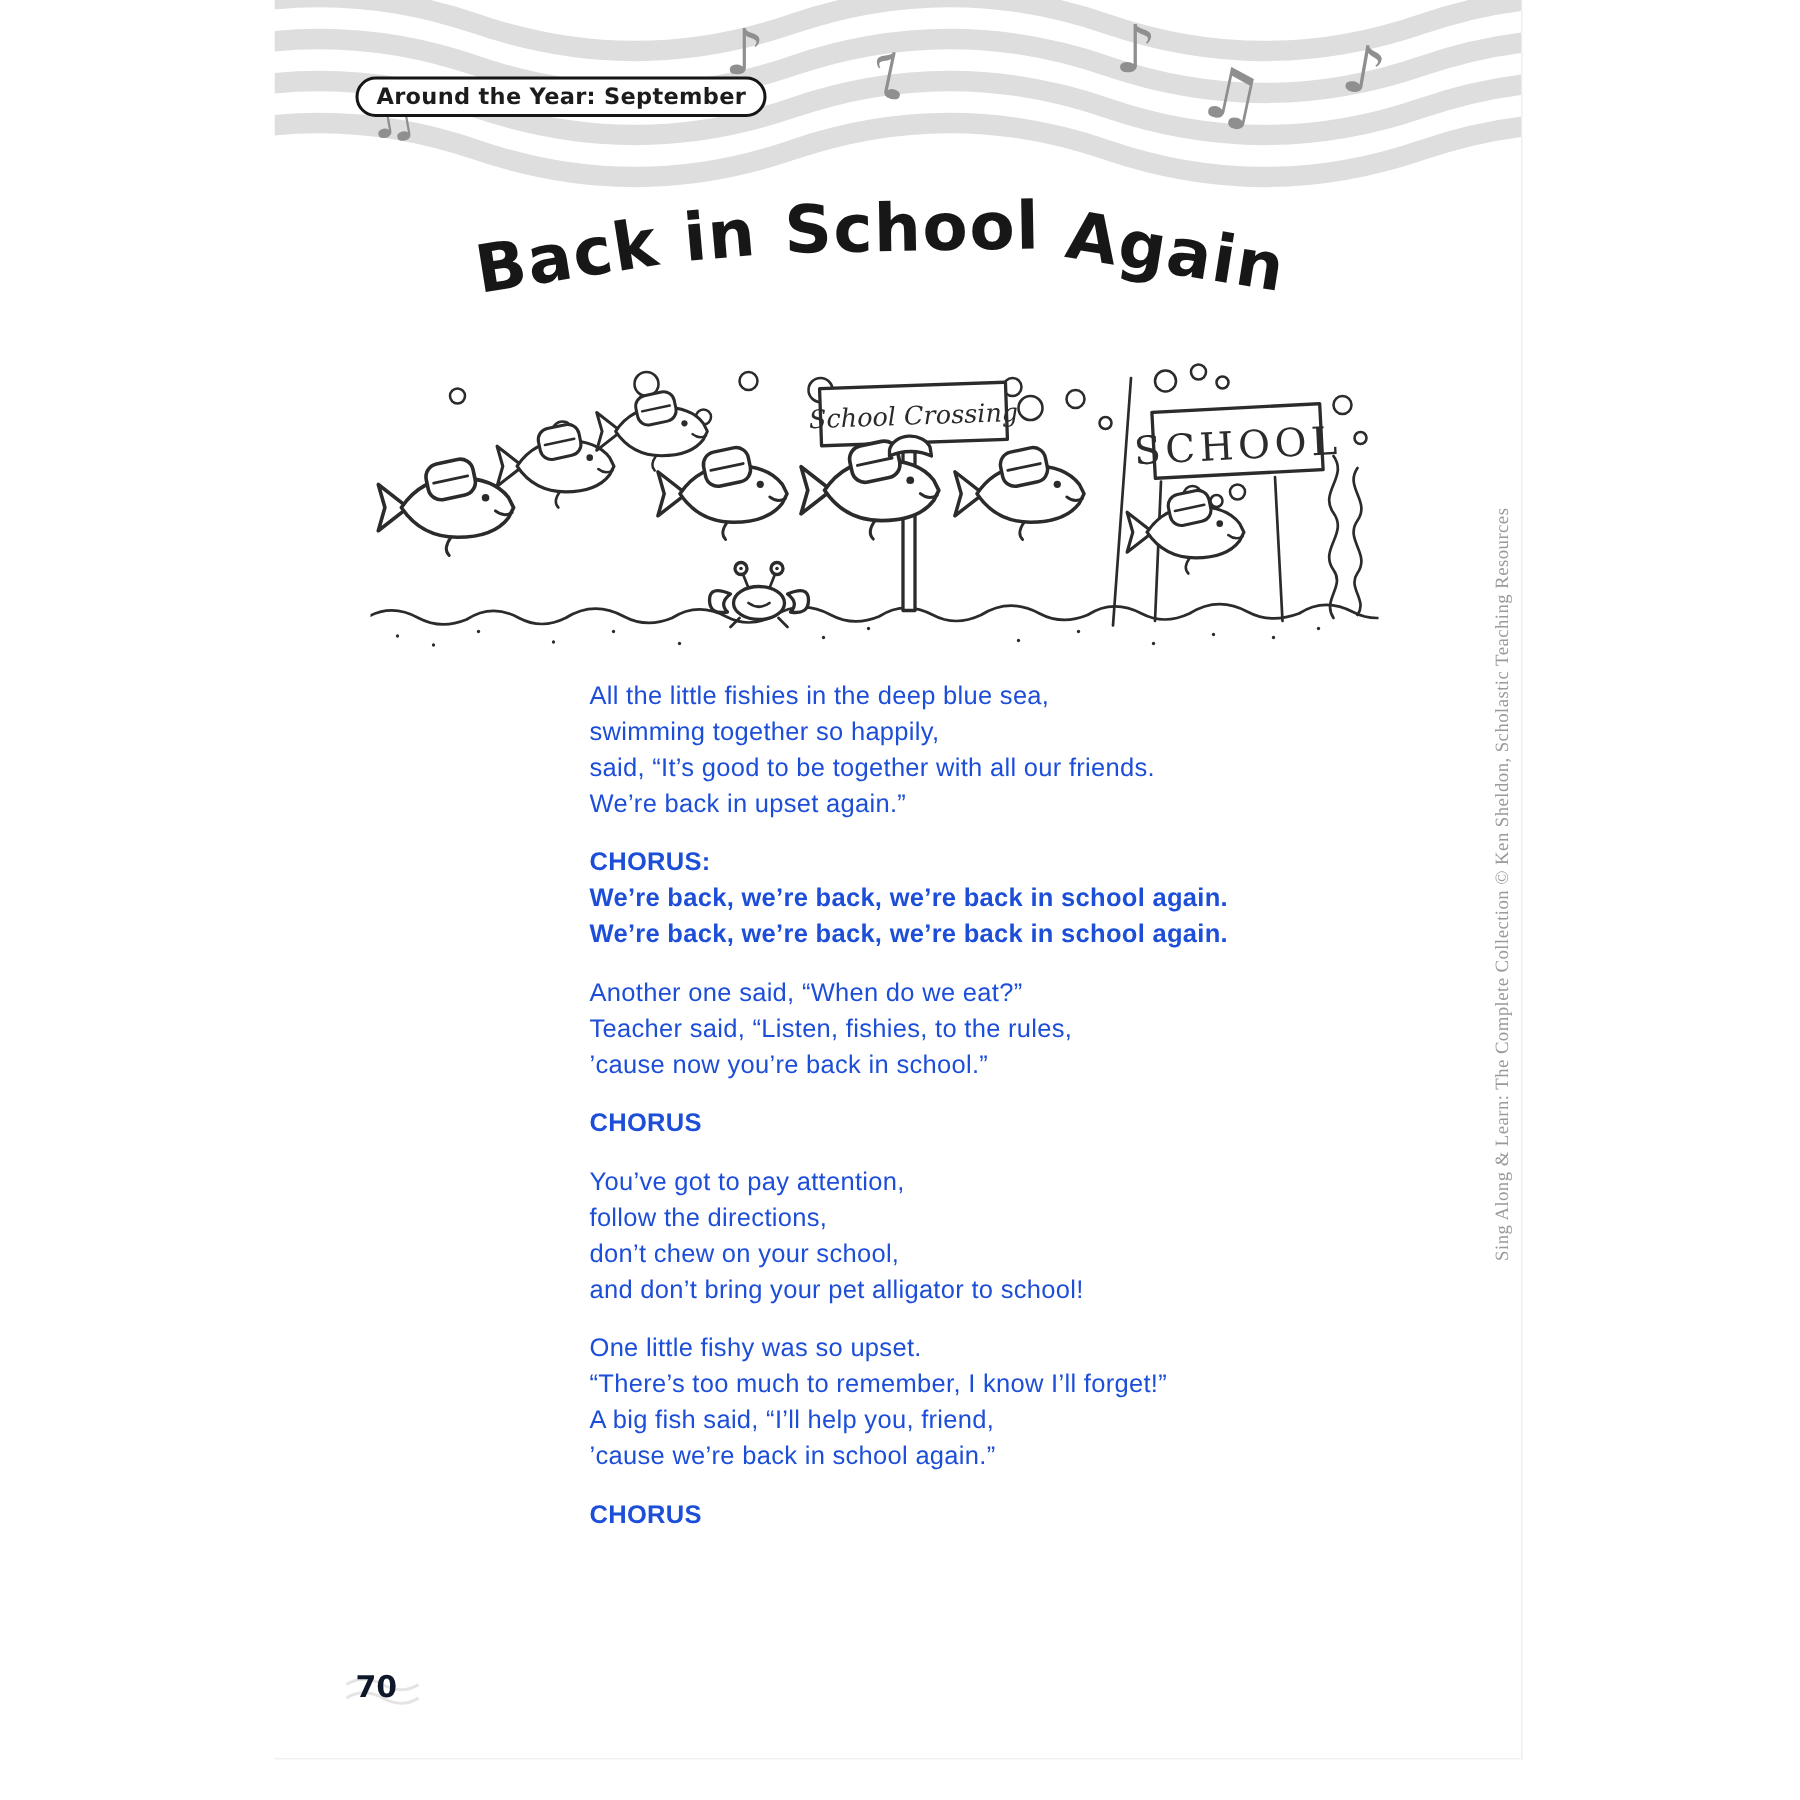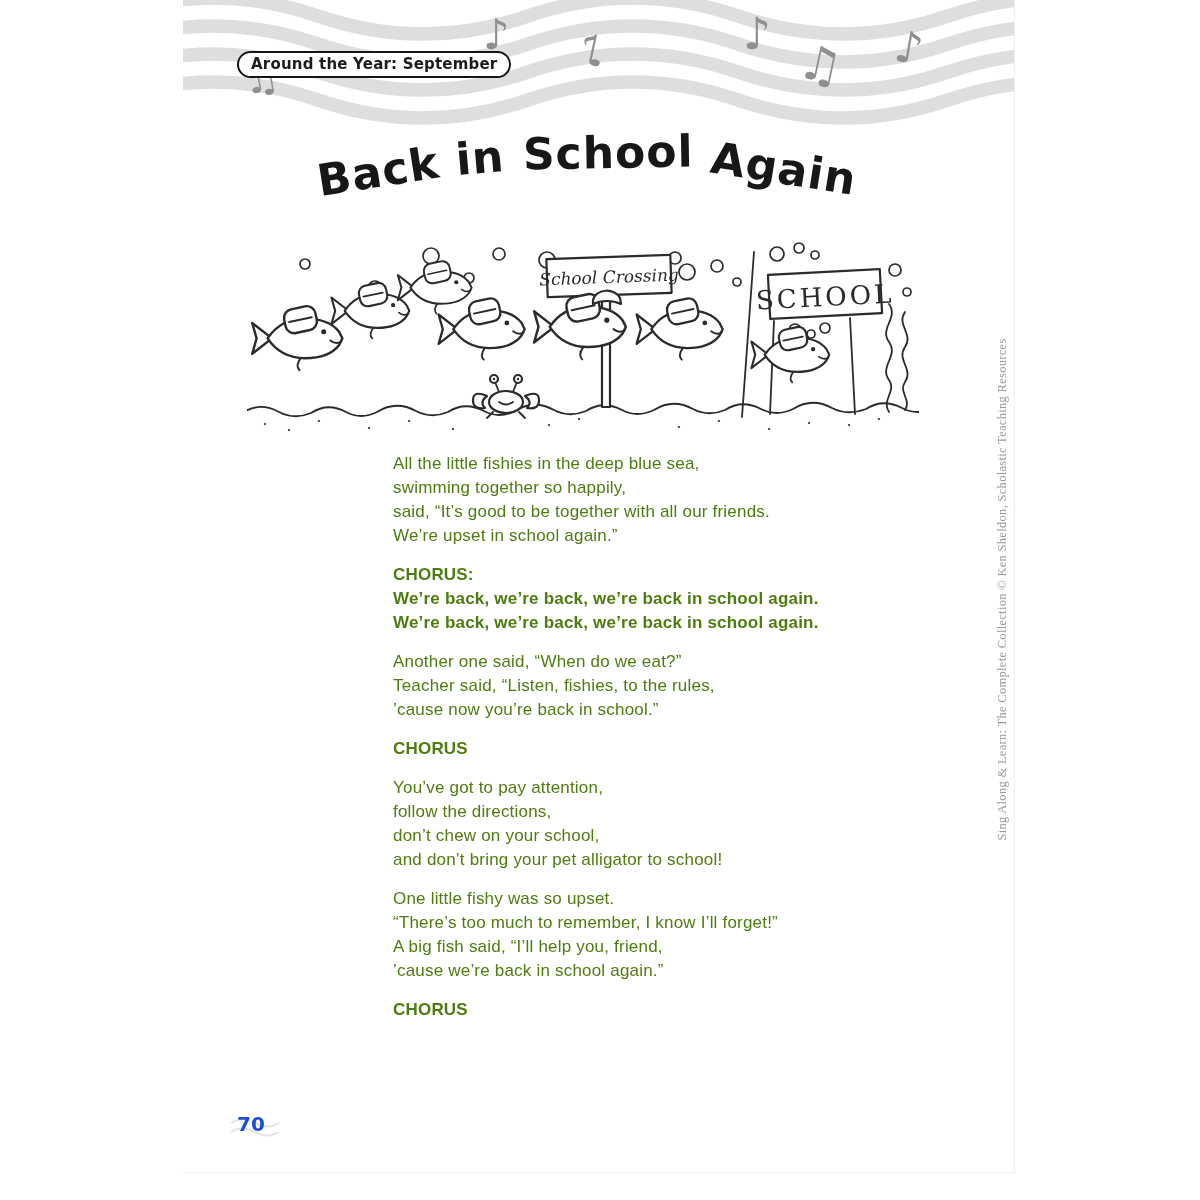--- a/index.html
+++ b/index.html
@@ -46,28 +46,28 @@
   .tw.w4{transform:rotate(9deg) translateY(9px);}
   
   .illo{position:absolute;left:64px;top:242px;width:672px;height:198px;}
   .ln{fill:#fff;stroke:#2b2b2b;stroke-width:2.2;stroke-linejoin:round;}
   .lnf{fill:none;stroke:#2b2b2b;stroke-width:1.8;stroke-linecap:round;}
   .bub{fill:#fff;stroke:#2b2b2b;stroke-width:1.7;}
   .dot{fill:#2b2b2b;}
   
   .lyrics{position:absolute;left:210px;top:452px;width:480px;}
   .vblock{margin:0 0 15px 0;}
-  .line{font-size:17px;line-height:24px;letter-spacing:.2px;color:#4d7c0f;}
+  .line{font-size:17px;line-height:24px;letter-spacing:.2px;color:#1d4ed8;}
   .bold .line,.line.bold{font-weight:bold;}
   
   .pagenum-wrap{position:absolute;left:46px;top:1108px;width:60px;height:36px;}
   .pagenum-squiggle{position:absolute;left:0;top:8px;}
   .pagenum{
     position:absolute;left:8px;top:4px;font-family:"DejaVu Sans",sans-serif;
-    font-weight:bold;font-size:20px;color:#1d4ed8;
+    font-weight:bold;font-size:20px;color:#0f172a;
   }
   .side-credit{
     position:absolute;left:539px;top:582px;width:560px;text-align:center;
     transform:rotate(-90deg);font-family:"Liberation Serif",serif;
     font-size:12.5px;color:#9a9a9a;letter-spacing:.3px;white-space:nowrap;
   }
 </style>
 </head>
 <body>
 
@@ -201,21 +201,21 @@
       <path class="lnf" d="M14,14 q7,5 14,0"></path>
       <path class="lnf" d="M8,24 l-6,6 M34,24 l6,6"></path>
     </g>
   </svg>
 
   <div class="lyrics">
     <div class="vblock">
       <div class="line">All the little fishies in the deep blue sea,</div>
       <div class="line">swimming together so happily,</div>
       <div class="line">said, “It’s good to be together with all our friends.</div>
-      <div class="line">We’re upset in school again.”</div>
+      <div class="line">We’re back in upset again.”</div>
     </div>
     <div class="vblock bold">
       <div class="line">CHORUS:</div>
       <div class="line">We’re back, we’re back, we’re back in school again.</div>
       <div class="line">We’re back, we’re back, we’re back in school again.</div>
     </div>
     <div class="vblock">
       <div class="line">Another one said, “When do we eat?”</div>
       <div class="line">Teacher said, “Listen, fishies, to the rules,</div>
       <div class="line">’cause now you’re back in school.”</div>

